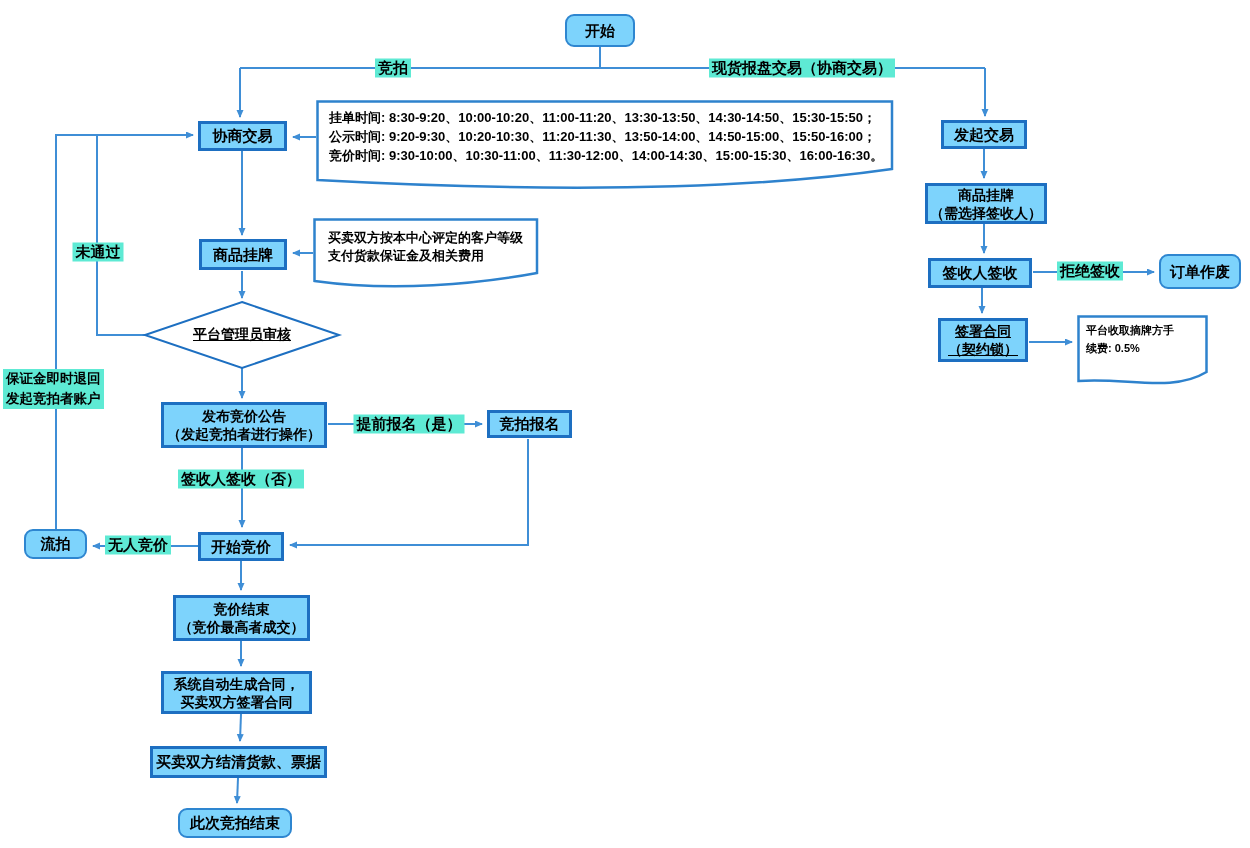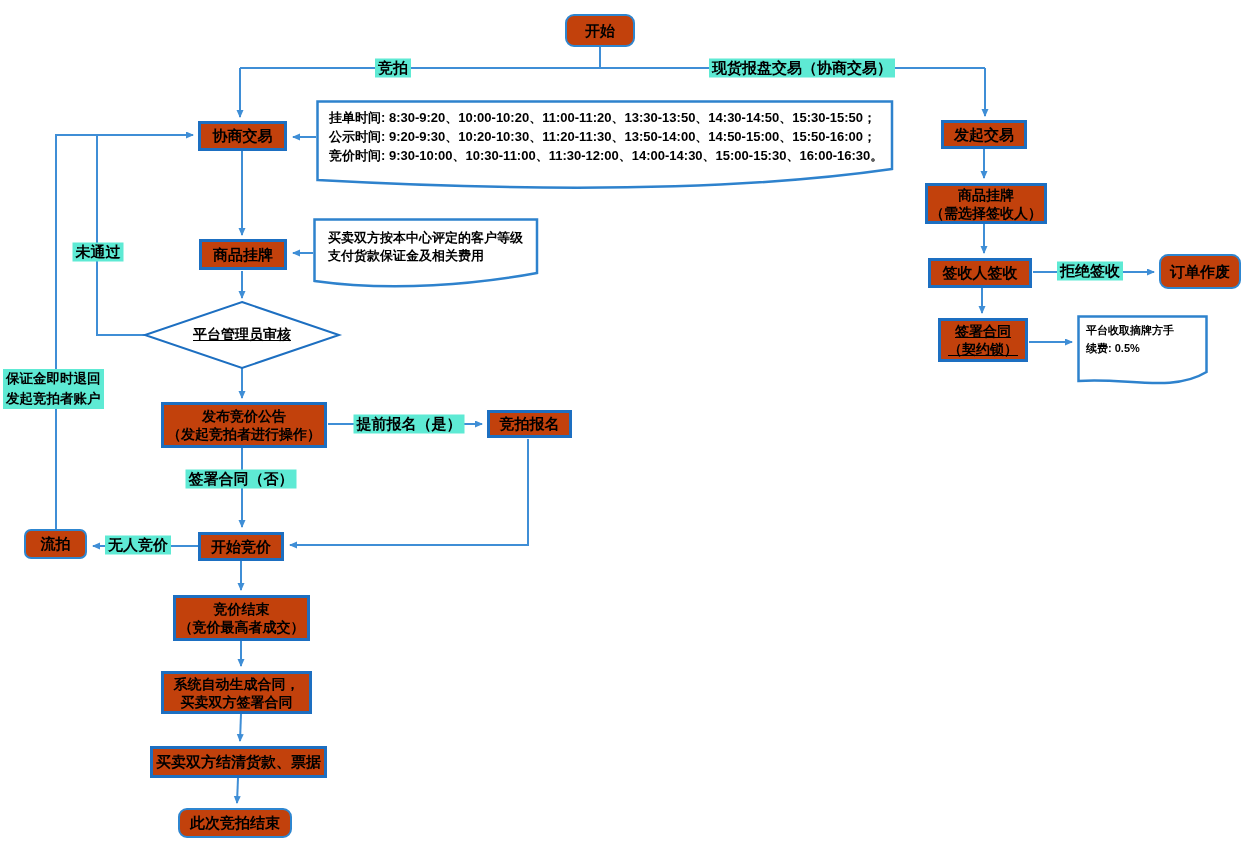--- a/index.html
+++ b/index.html
@@ -1,19 +1,19 @@
 <!DOCTYPE html>
 <html><head>
 <meta charset="utf-8">
 <style>
   html,body{margin:0;padding:0;background:#fff;}
   #canvas{position:relative;width:1250px;height:848px;background:#fff;overflow:hidden;
           font-family:"Liberation Sans","DejaVu Sans",sans-serif;color:#000;}
   svg.layer{position:absolute;left:0;top:0;pointer-events:none;}
-  .node{position:absolute;box-sizing:border-box;background:#c2410c;border:3px solid #1d6fc1;
+  .node{position:absolute;box-sizing:border-box;background:#7dd3fc;border:3px solid #1d6fc1;
         display:flex;flex-direction:column;align-items:center;justify-content:center;
         font-weight:bold;font-size:14px;line-height:18px;text-align:center;z-index:3;}
   .node.single{font-size:15px;}
   .node.rounded{border-radius:9px;border-width:2.5px;border-color:#2e86d0;}
   .diamond-text{position:absolute;display:flex;align-items:center;justify-content:center;
         font-weight:bold;font-size:14px;z-index:3;background:transparent;border:none;}
   .edge-label{position:absolute;transform:translate(-50%,-50%);background:#5eead4;
         padding:0 3px;font-weight:bold;font-size:15px;white-space:nowrap;z-index:4;}
   .edge-label.multiline{transform:none;text-align:left;font-size:13.5px;line-height:20px;}
   .anno{position:absolute;z-index:2;}
@@ -117,21 +117,21 @@
   </div>
 
   <div class="node single" style="left:487px;top:410px;width:85px;height:28px;">
     <span>竞拍报名</span>
   </div>
 
   <div class="node single" style="left:198px;top:532px;width:86px;height:29px;">
     <span>开始竞价</span>
   </div>
 
-  <div class="node single rounded" style="left:24px;top:529px;width:63px;height:30px;border-radius:7px;">
+  <div class="node single rounded" style="left:24px;top:529px;width:63px;height:30px;">
     <span>流拍</span>
   </div>
 
   <div class="node" style="left:173px;top:595px;width:137px;height:46px;">
     <span>竞价结束</span>
     <span>（竞价最高者成交）</span>
   </div>
 
   <div class="node" style="left:161px;top:671px;width:151px;height:43px;">
     <span>系统自动生成合同，</span>
@@ -169,17 +169,17 @@
   </div>
 
   <div class="edge-label" style="left:393px;top:68px;">竞拍</div>
   <div class="edge-label" style="left:802px;top:68px;">现货报盘交易（协商交易）</div>
   <div class="edge-label" style="left:98px;top:252px;">未通过</div>
   <div class="edge-label multiline" style="left:3px;top:343px;margin-top:26px;">
     <div>保证金即时退回</div>
     <div>发起竞拍者账户</div>
   </div>
   <div class="edge-label" style="left:409px;top:424px;">提前报名（是）</div>
-  <div class="edge-label" style="left:241px;top:479px;">签署合同（否）</div>
+  <div class="edge-label" style="left:241px;top:479px;">签收人签收（否）</div>
   <div class="edge-label" style="left:138px;top:545px;">无人竞价</div>
   <div class="edge-label" style="left:1090px;top:271px;">拒绝签收</div>
 
 </div>
 
 </body></html>

